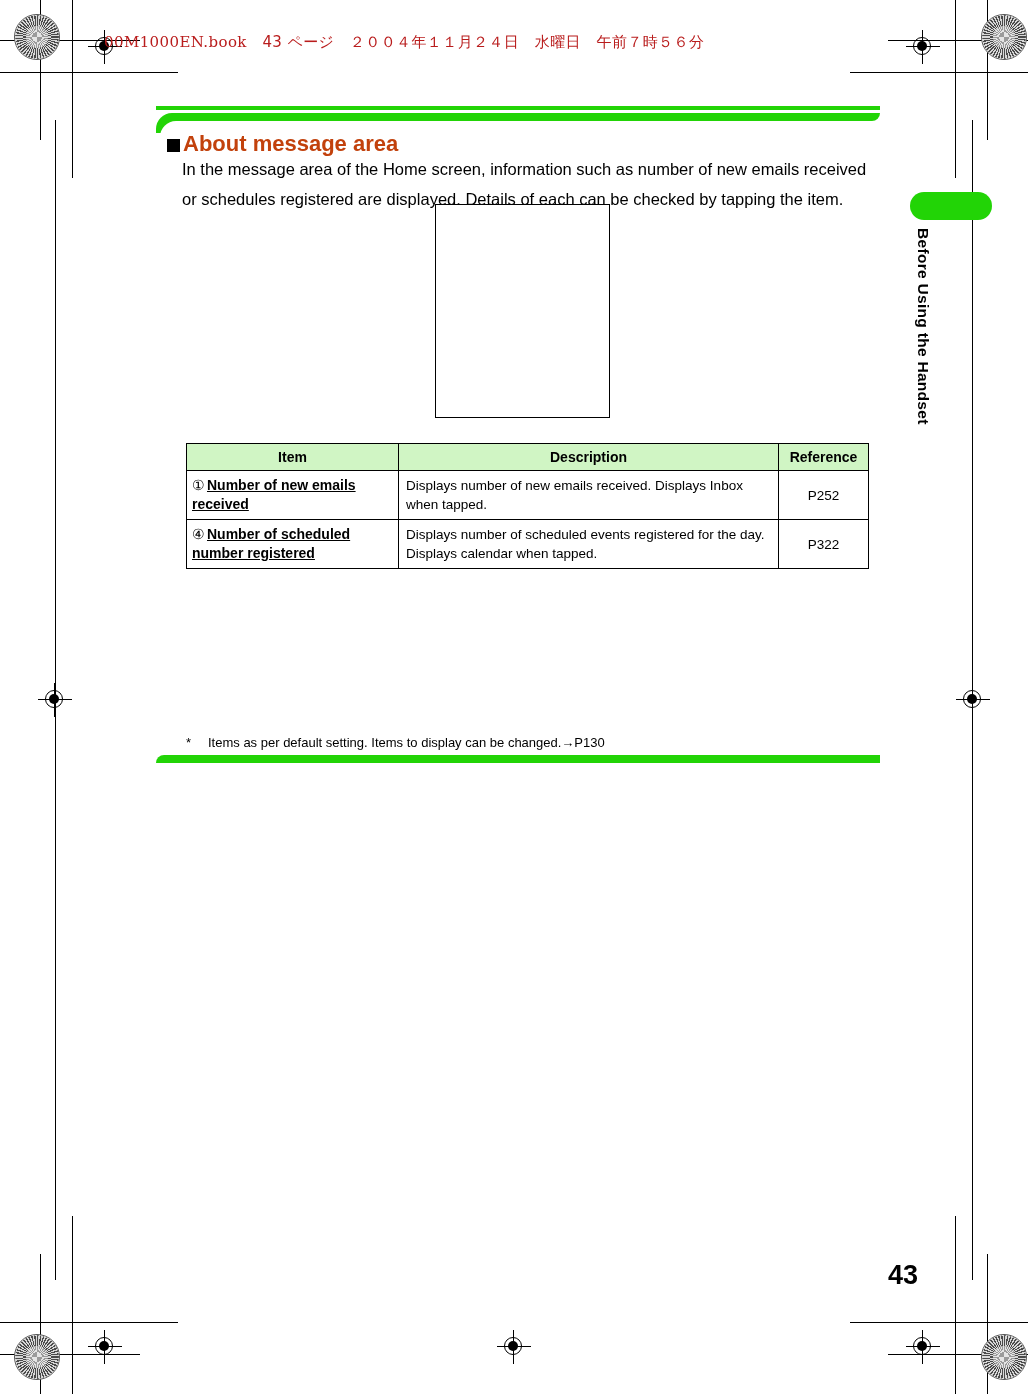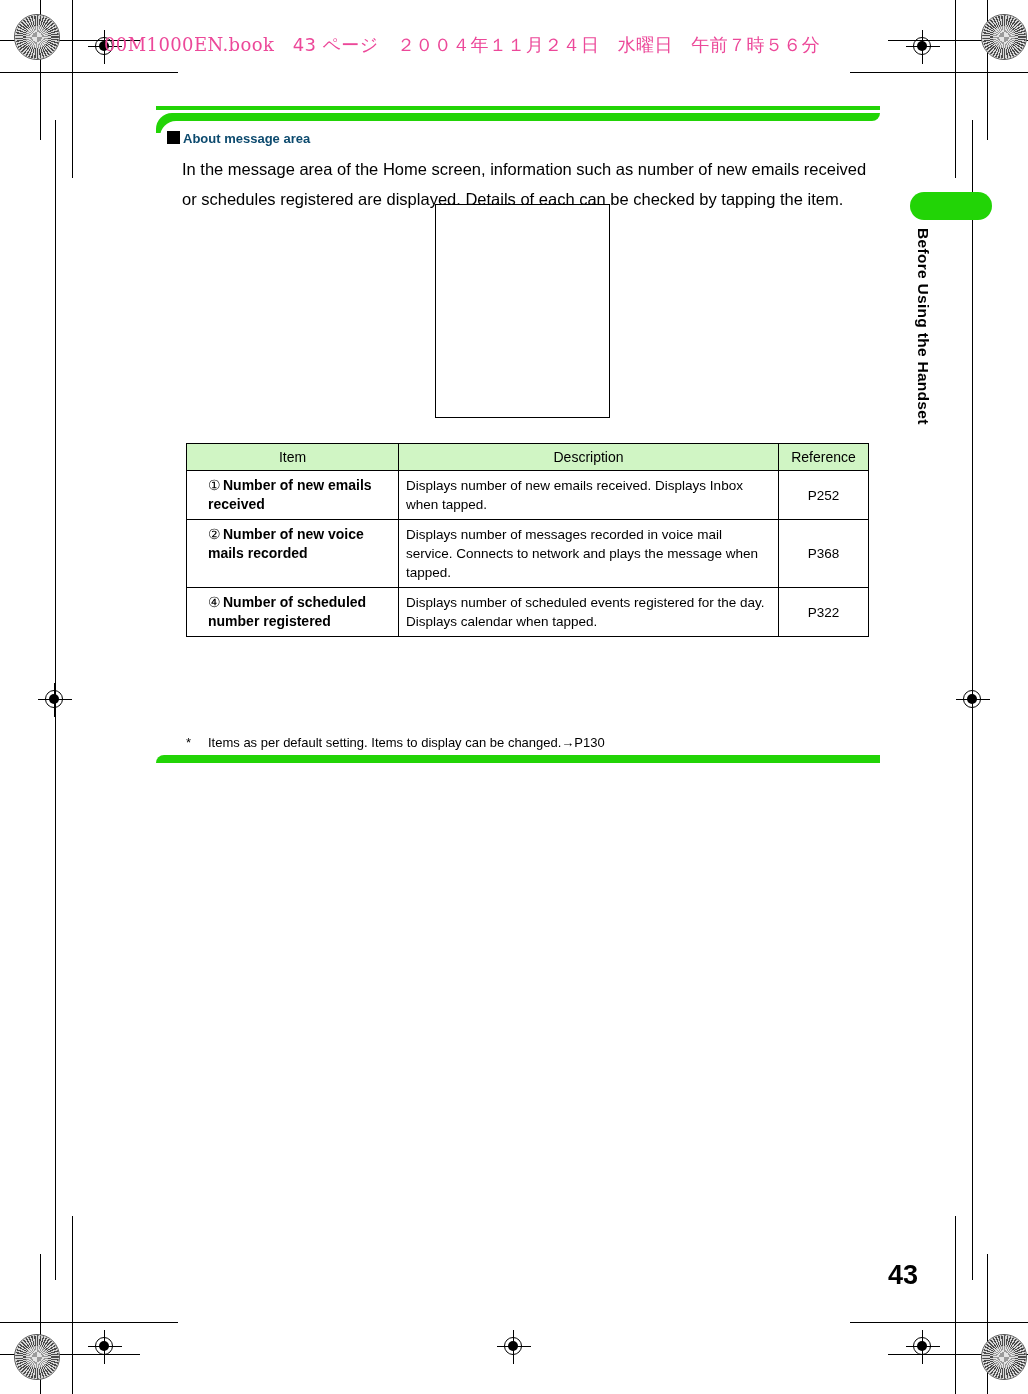--- a/index.html
+++ b/index.html
@@ -79,24 +79,24 @@
     background:
       repeating-conic-gradient(#9a9a9a 0deg 6deg, #e4e4e4 6deg 12deg);
   }
 
   
   .page-header {
     position: absolute;
     left: 104px;
     top: 33px;
     font-family: "DejaVu Serif", serif;
-    font-size: 18px;
+    font-size: 15px;
     letter-spacing: 0.4px;
     white-space: nowrap;
-    color: #ec4899;
+    color: #b91c1c;
   }
   .page-header .hdr-jp {
     font-family: "DejaVu Sans", sans-serif;
   }
 
   
   .side-tab-pill {
     position: absolute;
     left: 910px;
     top: 192px;
@@ -175,23 +175,23 @@
     height: 8px;
     background: #22D406;
     border-top-left-radius: 14px;
   }
 
   
   .section-heading {
     position: absolute;
     left: 167px;
     top: 131px;
-    font-size: 13px;
+    font-size: 22px;
     font-weight: bold;
-    color: #0c4a6e;
+    color: #c2410c;
     white-space: nowrap;
   }
   .sq-bullet {
     display: inline-block;
     width: 13px;
     height: 13px;
     background: #000;
     margin-right: 3px;
     vertical-align: -1px;
   }
@@ -230,34 +230,35 @@
   .spec-table th,
   .spec-table td {
     border: 1.2px solid #000;
     padding: 5px 7px;
     vertical-align: top;
     color: #000;
   }
   .spec-table thead th {
     background: #D0F5C4;
     text-align: center;
-    font-weight: normal;
+    font-weight: bold;
     font-size: 14px;
     padding: 5px 6px;
     vertical-align: middle;
   }
   .col-item   { width: 212px; }
   .col-desc   { width: 380px; }
   .col-ref    { width: 90px; }
 
   .spec-table td.cell-item {
     font-weight: bold;
     font-size: 14px;
     line-height: 19px;
-    padding-left: 21px;
+    padding-left: 5px;
+    text-decoration: underline;
   }
   .cell-item .num {
     display: inline-block;
     width: 15px;
     text-align: left;
     font-weight: normal;
     font-size: 14px;
   }
   .cell-item .itemtext {
     display: inline;
@@ -421,27 +422,20 @@
   <tbody>
     <tr>
       <td class="cell-item">
         <span class="num">①</span><span class="itemtext">Number of new emails received</span>
       </td>
       <td class="cell-desc">Displays number of new emails received. Displays Inbox when tapped.</td>
       <td class="cell-ref">P252</td>
     </tr>
     <tr>
       <td class="cell-item">
-        <span class="num">②</span><span class="itemtext">Number of new voice mails recorded</span>
-      </td>
-      <td class="cell-desc">Displays number of messages recorded in voice mail service. Connects to network and plays the message when tapped.</td>
-      <td class="cell-ref">P368</td>
-    </tr>
-    <tr>
-      <td class="cell-item">
         <span class="num">④</span><span class="itemtext">Number of scheduled number registered</span>
       </td>
       <td class="cell-desc">Displays number of scheduled events registered for the day. Displays calendar when tapped.</td>
       <td class="cell-ref">P322</td>
     </tr>
   </tbody>
 </table>
 
 <div class="footnote">
   <span class="star">*</span><span>Items as per default setting. Items to display can be changed.→P130</span>

